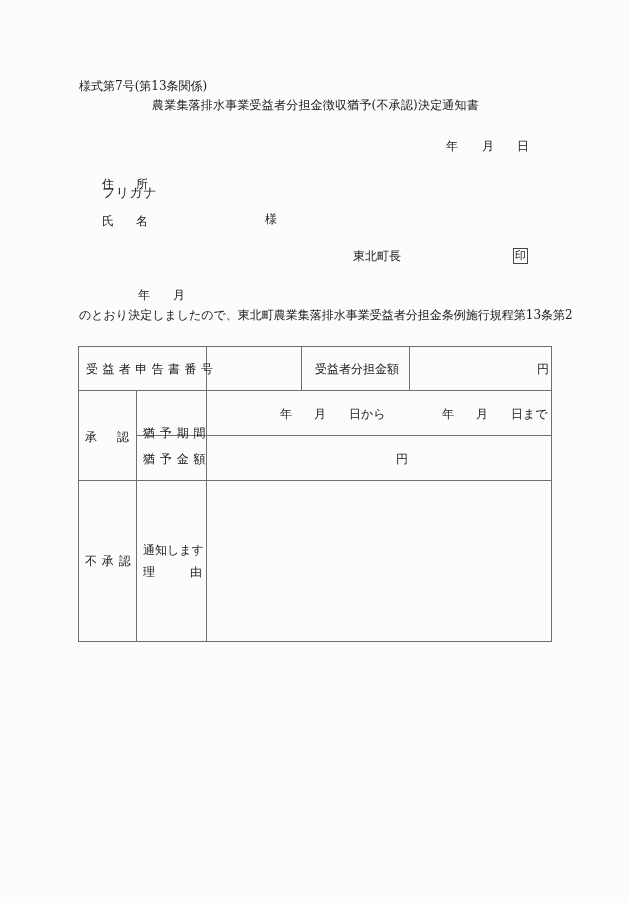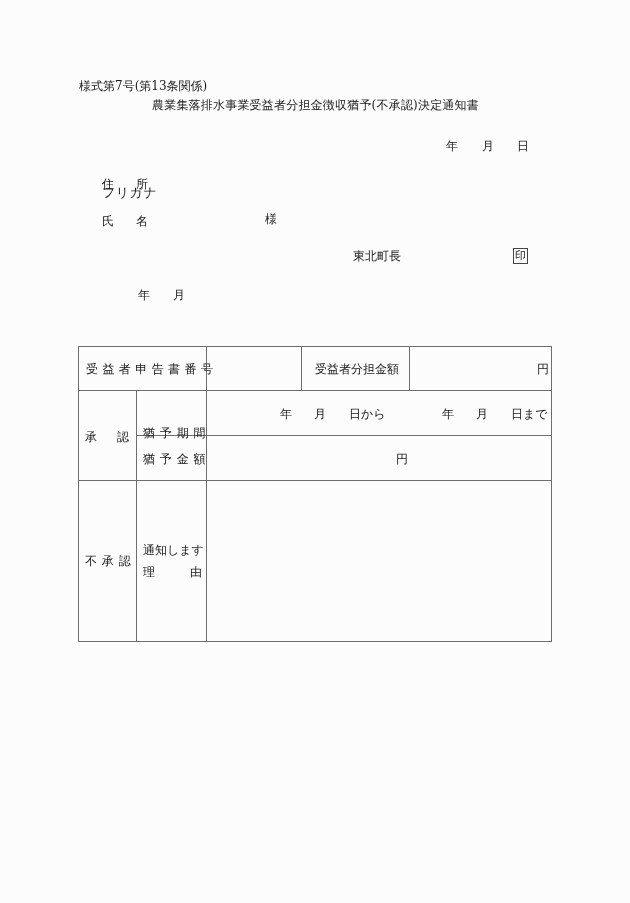--- a/index.html
+++ b/index.html
@@ -82,20 +82,23 @@
 <div class="abs" id="sama">様</div>
 
 <div class="abs" id="mayor">東北町長</div>
 <div id="seal">印</div>
 
 <div class="body-text">
   <div class="body-line">
     <span style="left:59px">年</span>
     <span style="left:94px">月</span>
   </div>
+  <div class="body-line">
+    <span style="left:0">のとおり決定しましたので、東北町農業集落排水事業受益者分担金条例施行規程第13条第2</span>
+  </div>
 </div>
 
 <div class="tbl">
 
   <div class="hline" style="left:0; top:43px; width:472px;"></div>
   <div class="hline" style="left:57px; top:88px; width:415px;"></div>
   <div class="hline" style="left:0; top:133px; width:472px;"></div>
 
   <div class="vline" style="left:57px; top:43px; height:251px;"></div>
   <div class="vline" style="left:127px; top:0; height:294px;"></div>

